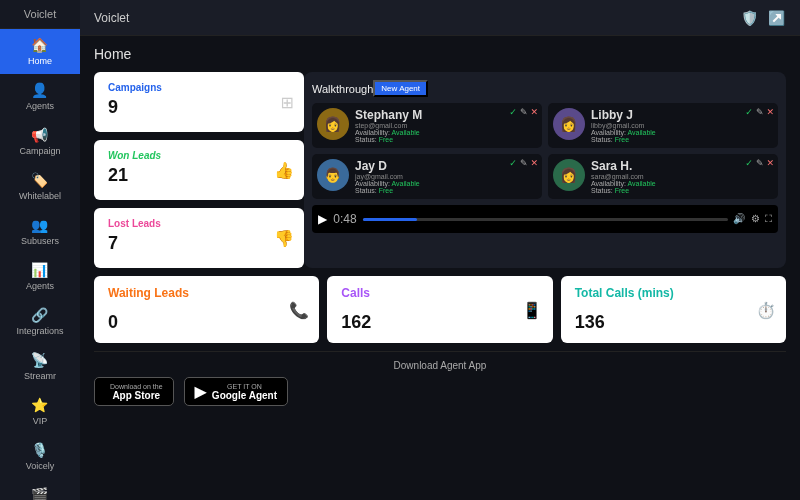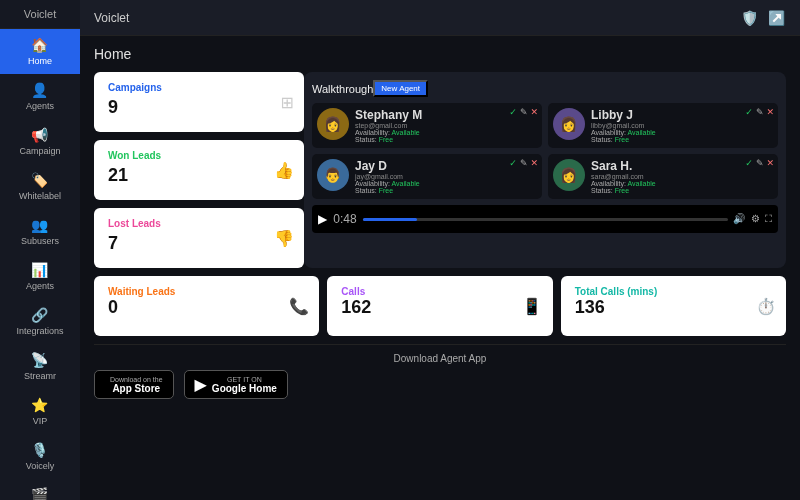--- a/index.html
+++ b/index.html
@@ -98,42 +98,42 @@
     }
     .stat-card .card-icon {
       position: absolute;
       right: 10px;
       top: 50%;
       transform: translateY(-50%);
       color: #ccc;
       font-size: 16px;
     }
     .label-blue { color: #2563eb; }
-    .label-green { color: #22c55e; }
+    .label-green { color: #22c55e; font-style: italic; }
     .label-pink { color: #ec4899; }
     .label-orange { color: #f97316; }
     .label-purple { color: #a855f7; }
     .label-teal { color: #14b8a6; }
 
     
     .bottom-cards {
       display: flex;
       gap: 8px;
       margin-top: 8px;
     }
     .bottom-card {
       background: #fff;
       border-radius: 6px;
       padding: 10px 14px;
       color: #333;
       position: relative;
       flex: 1;
       min-height: 60px;
     }
-    .bottom-card .card-label { font-size: 10px; font-weight: 600; margin-bottom: 0; }
+    .bottom-card .card-label { font-size: 12px; font-weight: 600; margin-bottom: 12px; }
     .bottom-card .card-value { font-size: 18px; font-weight: 700; color: #111; }
     .bottom-card .card-icon { position: absolute; right: 10px; top: 50%; transform: translateY(-50%); color: #ccc; font-size: 16px; }
 
     
     .walkthrough-panel {
       flex: 1;
       background: #1a1d27;
       border-radius: 8px;
       padding: 8px;
       position: relative;
@@ -448,19 +448,19 @@
           <span class="store-icon"></span>
           <div class="store-text">
             <span class="store-line1">Download on the</span>
             <span class="store-line2">App Store</span>
           </div>
         </div>
         <div class="store-btn">
           <span class="store-icon">▶</span>
           <div class="store-text">
             <span class="store-line1">GET IT ON</span>
-            <span class="store-line2">Google Home</span>
+            <span class="store-line2">Google Agent</span>
           </div>
         </div>
       </div>
     </div>
   </div>
 </div>
 
 </body></html>

